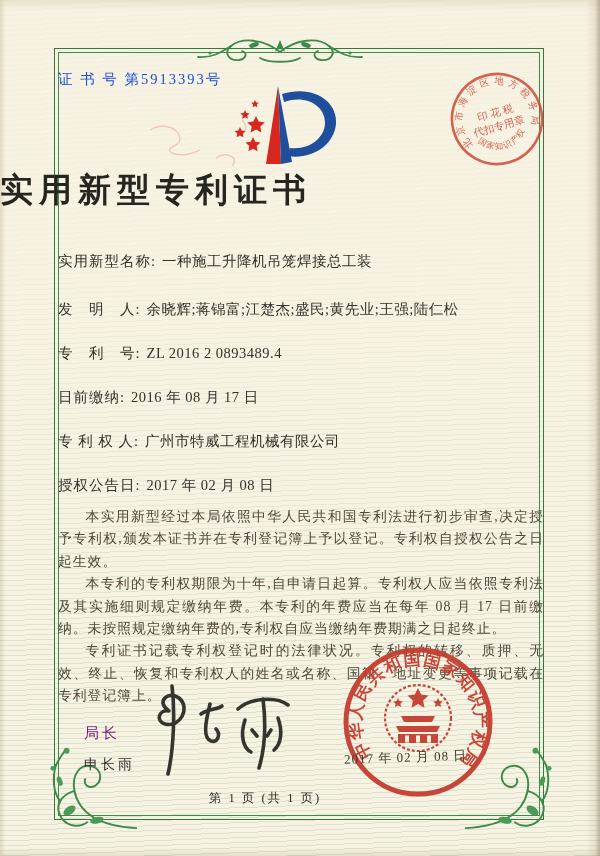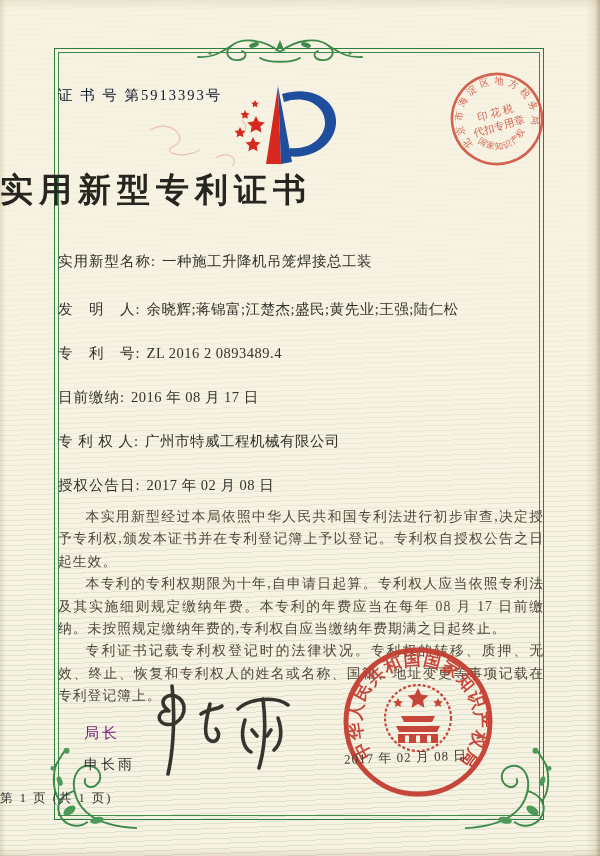--- a/index.html
+++ b/index.html
@@ -16,32 +16,32 @@
   }
   .guilloche{
     position:absolute;inset:0;pointer-events:none;
     background:repeating-linear-gradient(178deg, rgba(96,164,116,.20) 0 1px, rgba(0,0,0,0) 1px 5px);
     -webkit-mask-image:linear-gradient(180deg, rgba(0,0,0,.18) 0 30%, rgba(0,0,0,.55) 55%, rgba(0,0,0,.95) 80%, rgba(0,0,0,.9) 100%);
     mask-image:linear-gradient(180deg, rgba(0,0,0,.18) 0 30%, rgba(0,0,0,.55) 55%, rgba(0,0,0,.95) 80%, rgba(0,0,0,.9) 100%);
   }
   .frame{position:absolute;left:54px;top:48px;width:488px;height:770px;border:1.6px solid #2e7b3f;}
   .frame-inner{position:absolute;inset:3px;border:1px solid #3f8a4c;}
   .abs{position:absolute;}
-  .cert-no{left:58px;top:86px;font-size:14.5px;letter-spacing:2px;color:#0f172a;}
+  .cert-no{left:58px;top:70px;font-size:14.5px;letter-spacing:2px;color:#1d4ed8;}
   .title{left:0;right:0;top:168px;text-align:left;font-size:33px;font-weight:700;
          letter-spacing:6px;color:#26251f;}
   .fields{left:58px;width:486px;font-size:14.5px;color:#33312b;}
   .fields .lbl{letter-spacing:1px;}
   .fields .val{margin-left:6px;letter-spacing:.5px;}
   .paras{left:58px;width:486px;top:506px;font-size:13.8px;line-height:22.4px;
          color:#50483a;text-align:justify;letter-spacing:1px;}
   .paras p{margin:0;text-indent:2em;}
   .director-label{left:84px;top:724px;font-size:15px;letter-spacing:3px;color:#701a75;}
   .director-name{left:84px;top:756px;font-size:14px;letter-spacing:3px;color:#2f2e29;}
-  .footer{left:0;width:530px;top:790px;text-align:left;font-size:12.5px;
+  .footer{left:0;width:530px;top:790px;text-align:center;font-size:12.5px;
           letter-spacing:2px;color:#2f2e29;}
   .seal-date{left:344px;top:748px;width:160px;font-size:13px;letter-spacing:1px;
              color:#3f382e;transform:rotate(-2deg);z-index:6;}
   .office-seal{left:318px;top:622px;z-index:5;opacity:.93;}
   .tax-seal{left:442px;top:64px;transform:rotate(-16deg);opacity:.85;}
   .logo{left:222px;top:80px;}
   .sig{left:138px;top:678px;}
   .orn-top{left:184px;top:36px;}
   .orn-bl{left:40px;top:736px;}
   .orn-br{left:454px;top:736px;transform:scaleX(-1);}

